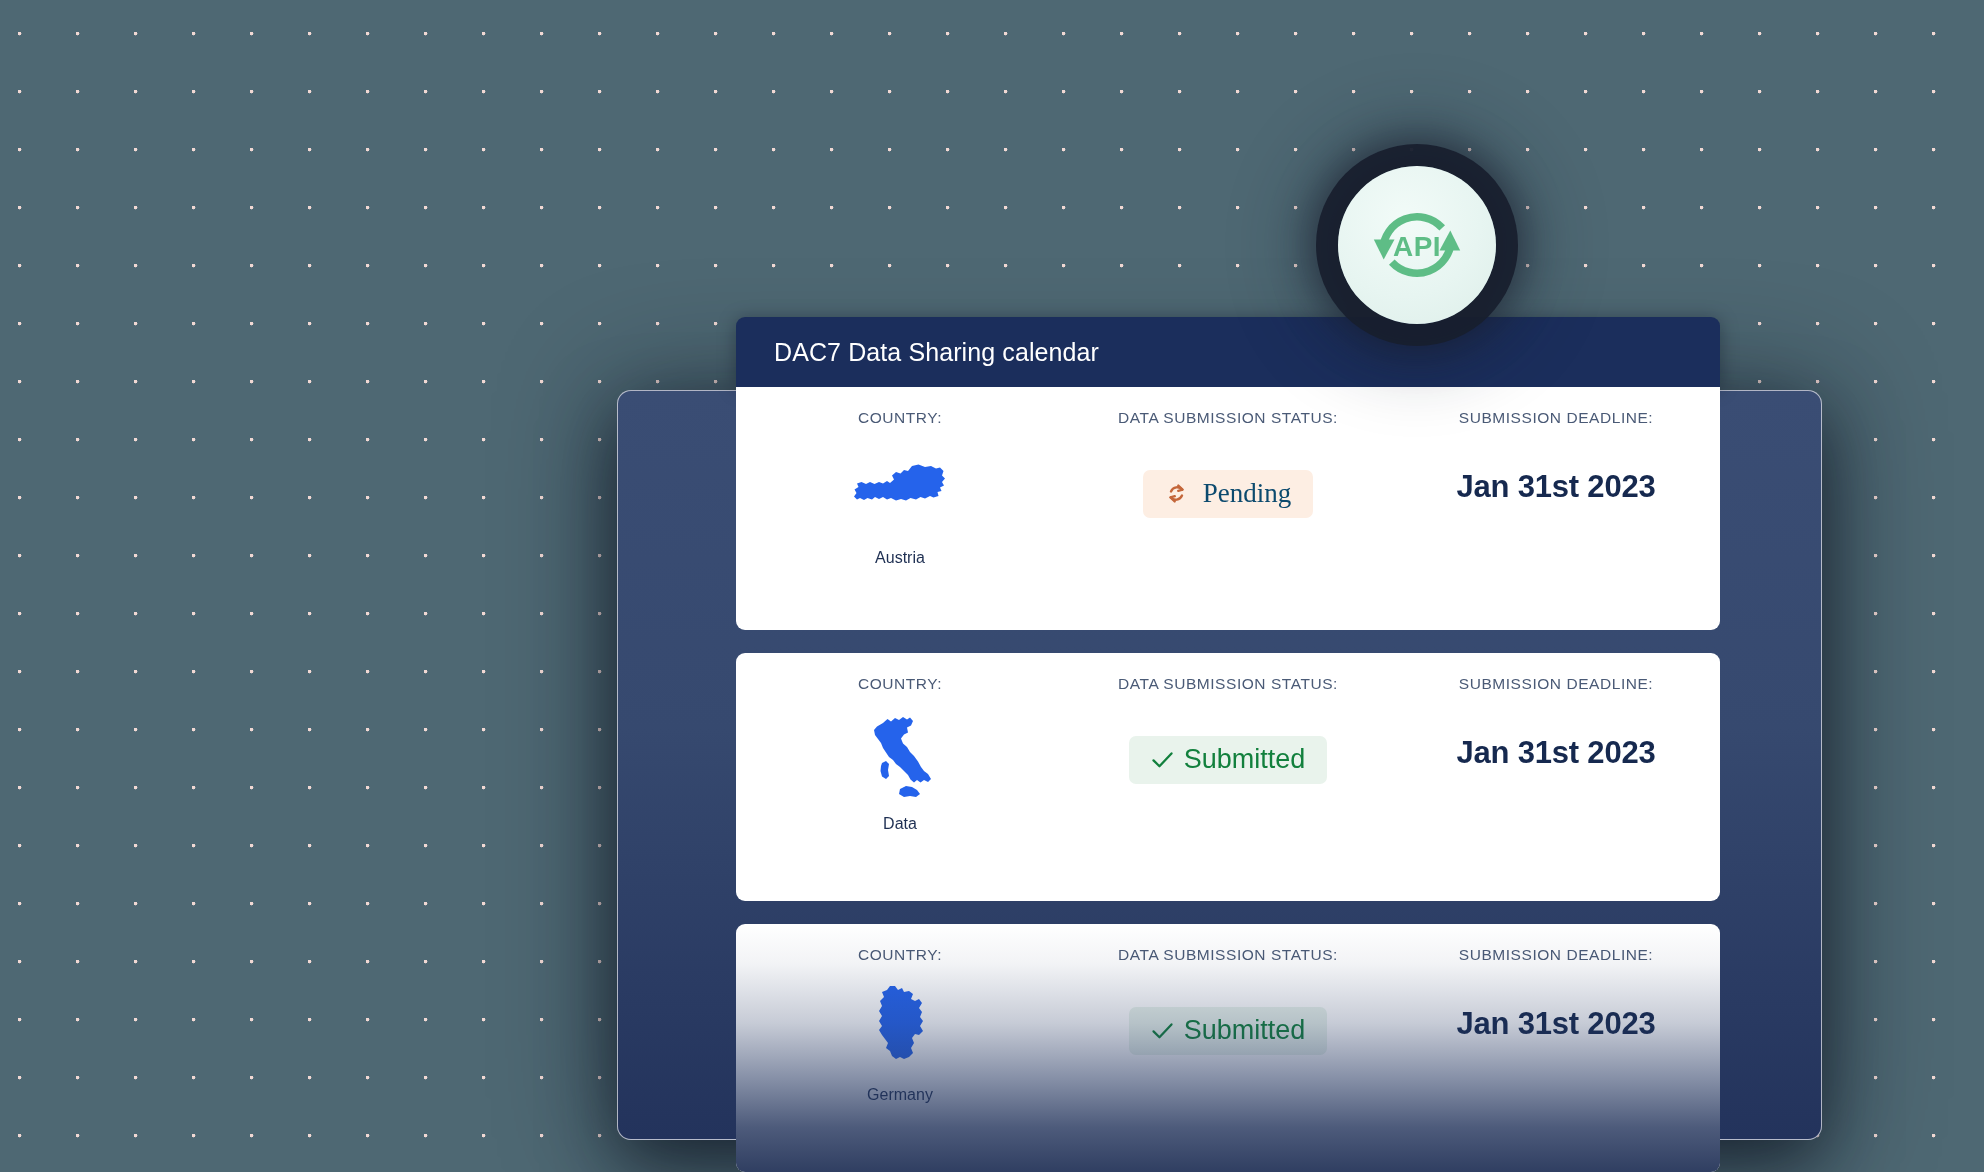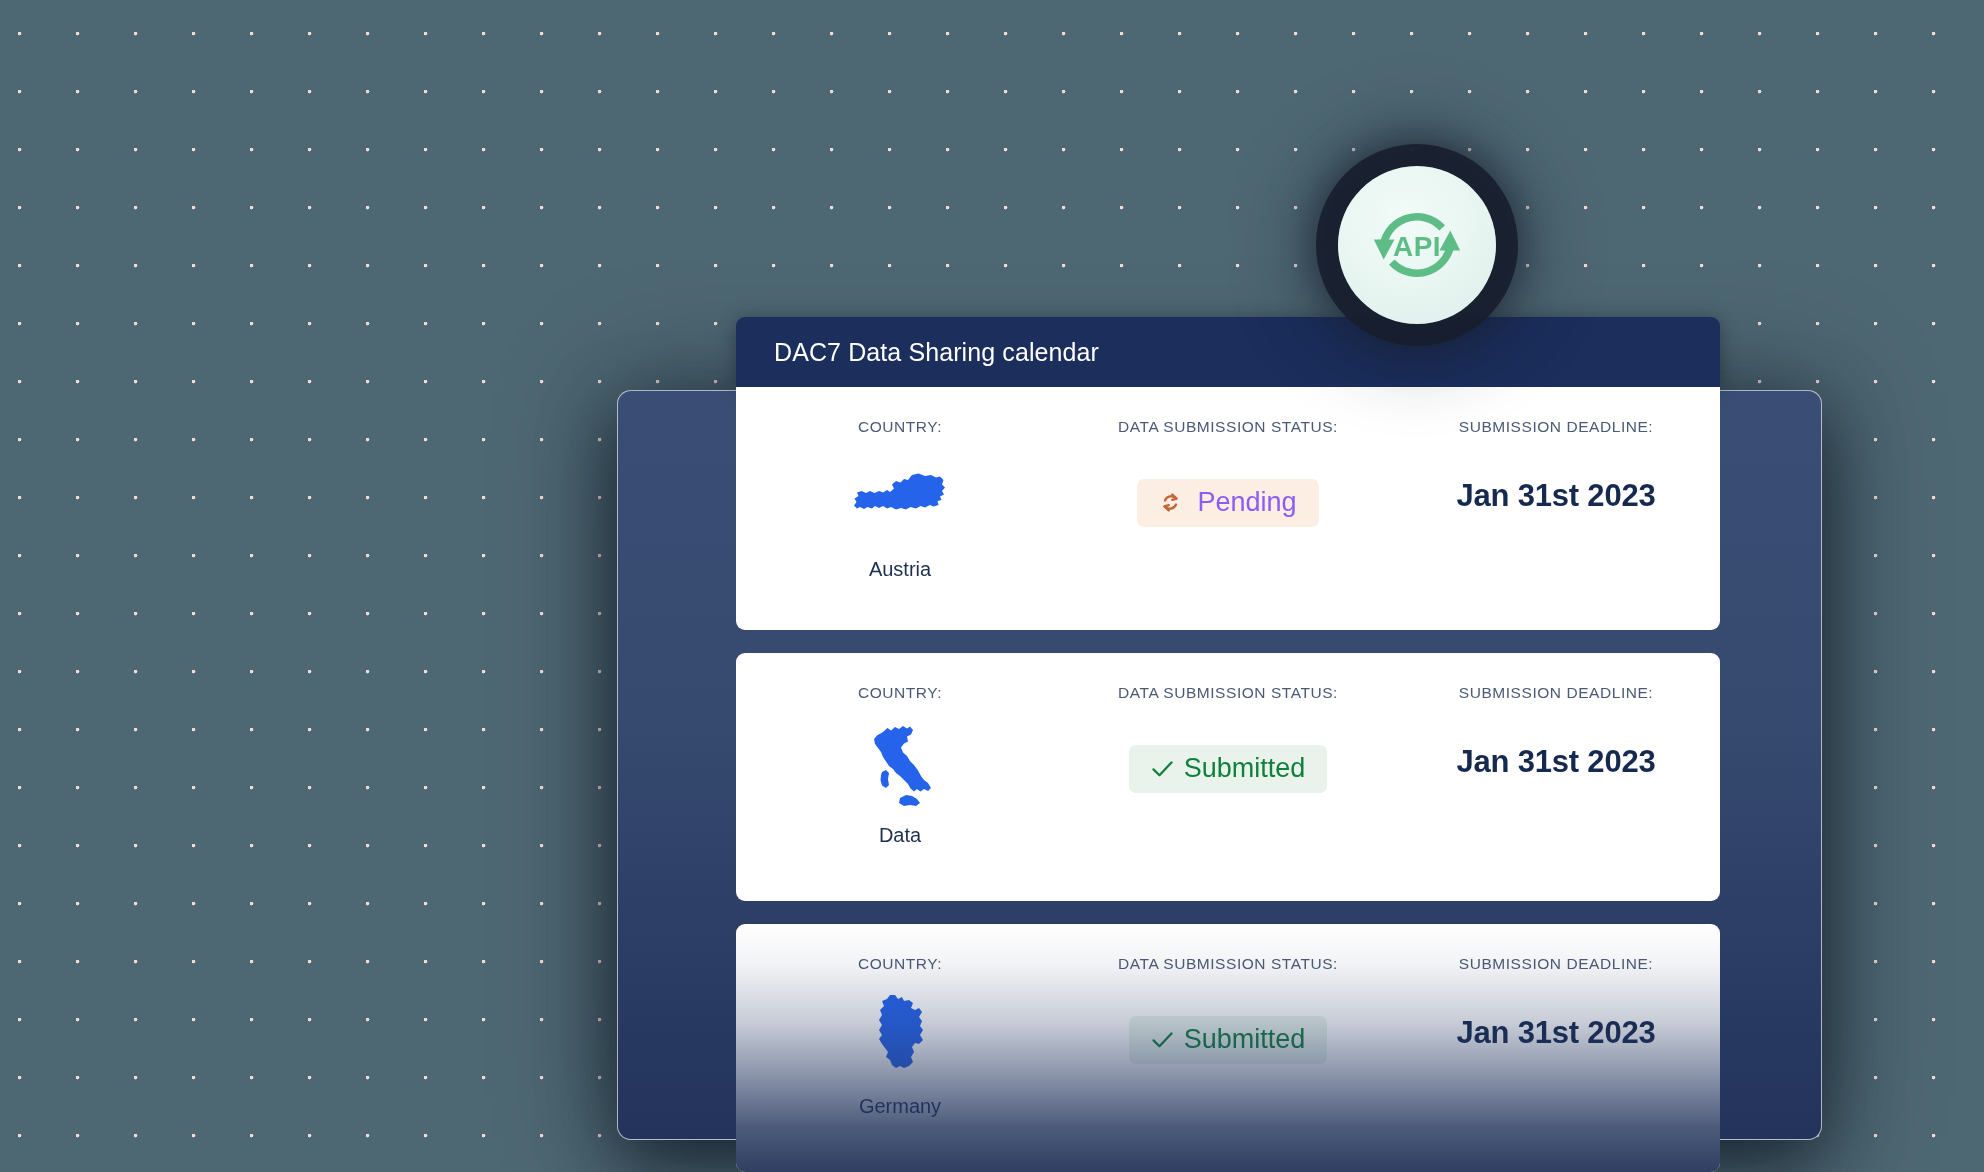--- a/index.html
+++ b/index.html
@@ -114,37 +114,37 @@
     position: relative;
     display: flex;
     flex-direction: column;
     align-items: center;
   }
   .col-label {
     font-size: 15.5px;
     letter-spacing: 0.55px;
     color: #4a5a76;
     font-weight: 400;
-    margin-top: 31px;
+    margin-top: 22px;
     text-transform: none;
     white-space: nowrap;
   }
 
   
   .map-wrap {
     margin-top: 18px;
     height: 92px;
     display: flex;
     align-items: center;
     justify-content: center;
   }
   .map-wrap svg { display: block; }
   .country-name {
     margin-top: 12px;
-    font-size: 20px;
+    font-size: 16px;
     color: #1e2f52;
     font-weight: 400;
   }
 
   
   .status-cell {
     margin-top: 43px;
     display: flex;
     justify-content: center;
     width: 100%;
@@ -154,21 +154,22 @@
     align-items: center;
     gap: 13px;
     padding: 10px 22px 11px 20px;
     border-radius: 7px;
     font-size: 27px;
     line-height: 1;
     white-space: nowrap;
   }
   .badge.pending {
     background: #fdeee3;
-    color: #8b5cf6;
+    color: #0c4a6e;
+    font-family: Liberation Serif, serif;
   }
   .badge.submitted {
     background: #e9f3ec;
     color: #12803d;
     gap: 8px;
   }
   .badge svg { display: block; }
 
   
   .deadline-cell {

